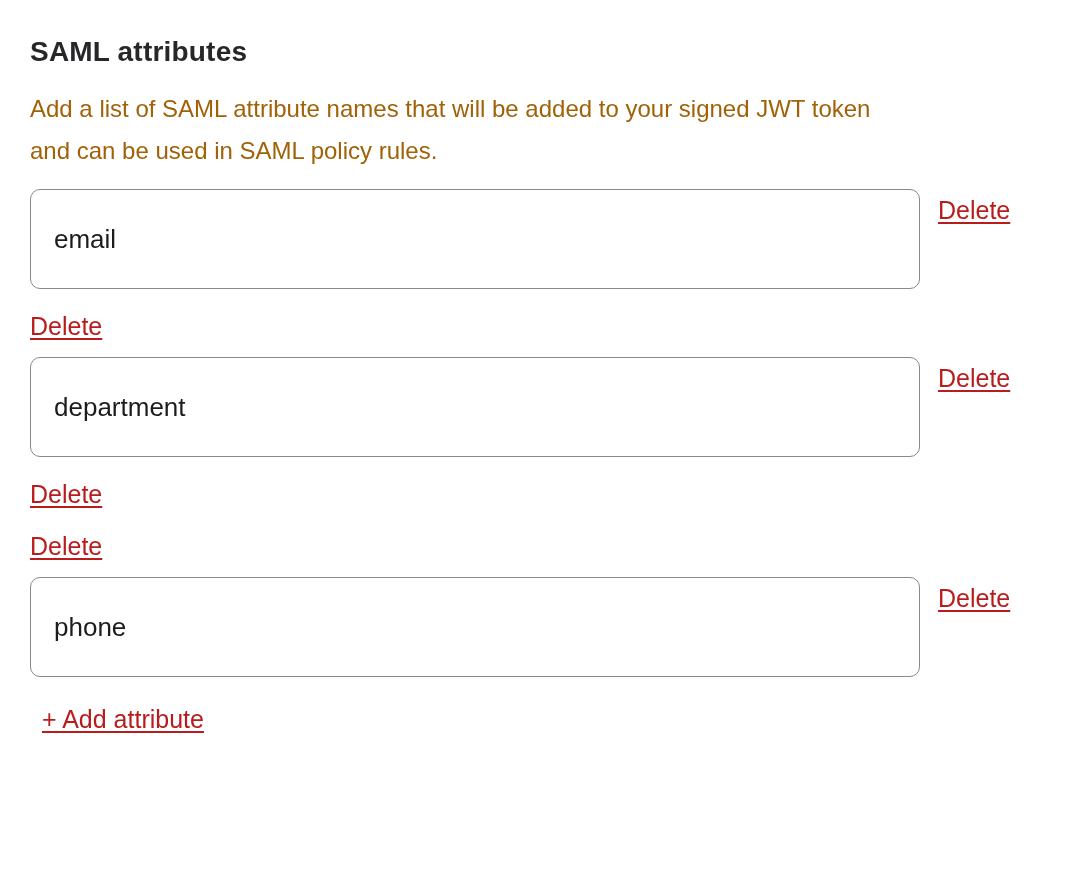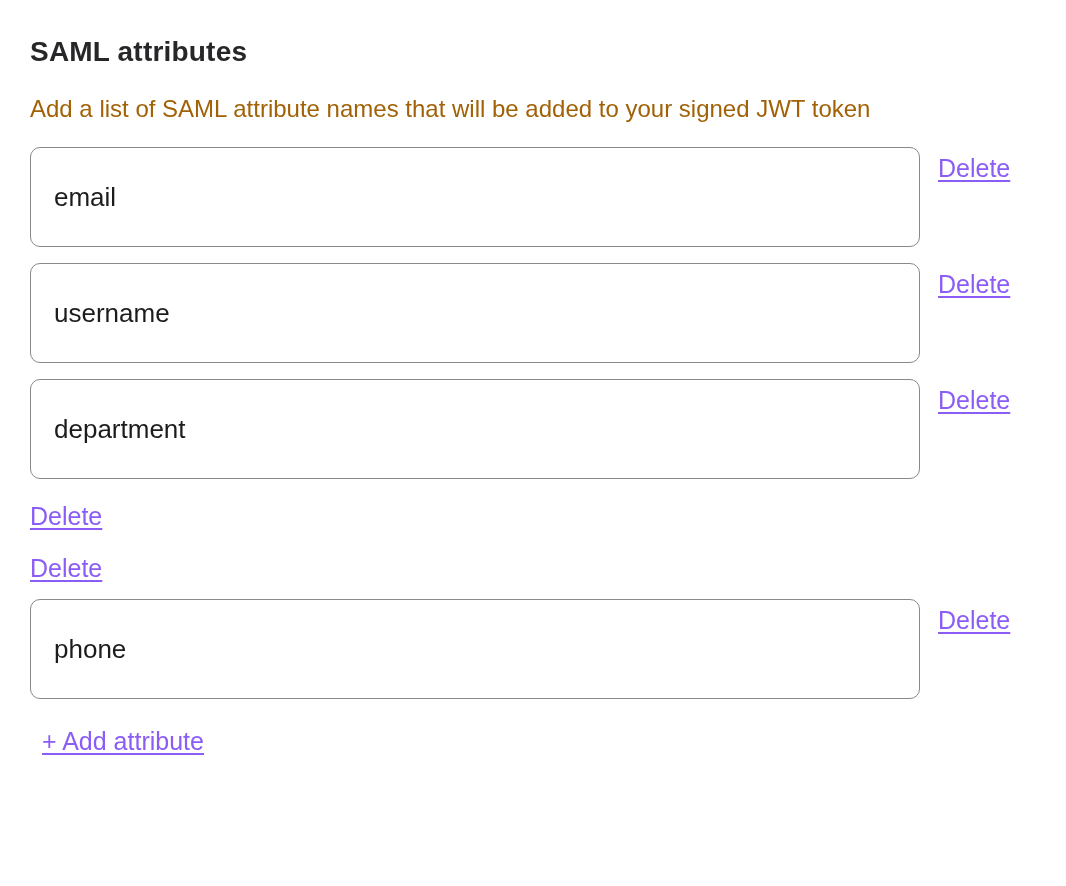--- a/index.html
+++ b/index.html
@@ -45,21 +45,21 @@
     border: 1.5px solid #898a8e;
     border-radius: 10px;
     background: #ffffff;
     font-family: inherit;
     font-size: 26px;
     color: #1c1c1e;
     padding: 0 23px;
     outline: none;
   }
   a.link {
-    color: #8b5cf6;
+    color: #b91c1c;
     text-decoration: underline;
     text-underline-offset: 3px;
     cursor: pointer;
   }
   .delete-link {
     font-size: 25px;
     margin-top: 7px;
     white-space: nowrap;
   }
   .add-link {
@@ -71,31 +71,31 @@
 </style>
 </head>
 <body>
 
 <div class="page">
 
   <h1 class="section-title">SAML attributes</h1>
 
   <p class="section-description">
     <span>Add a list of SAML attribute names that will be added to your signed JWT token</span>
+    <span>and can be used in SAML policy rules.</span>
   </p>
 
   <div class="rows">
 
     <div class="attr-row">
       <input class="attr-input" type="text" value="email" style="">
       <a class="link delete-link">Delete</a>
     </div>
 
     <div class="attr-row">
-      <input class="attr-input" type="text" value="username" style="">
       <a class="link delete-link">Delete</a>
     </div>
 
     <div class="attr-row">
       <input class="attr-input" type="text" value="department" style="">
       <a class="link delete-link">Delete</a>
     </div>
 
     <div class="attr-row">
       <a class="link delete-link">Delete</a>

